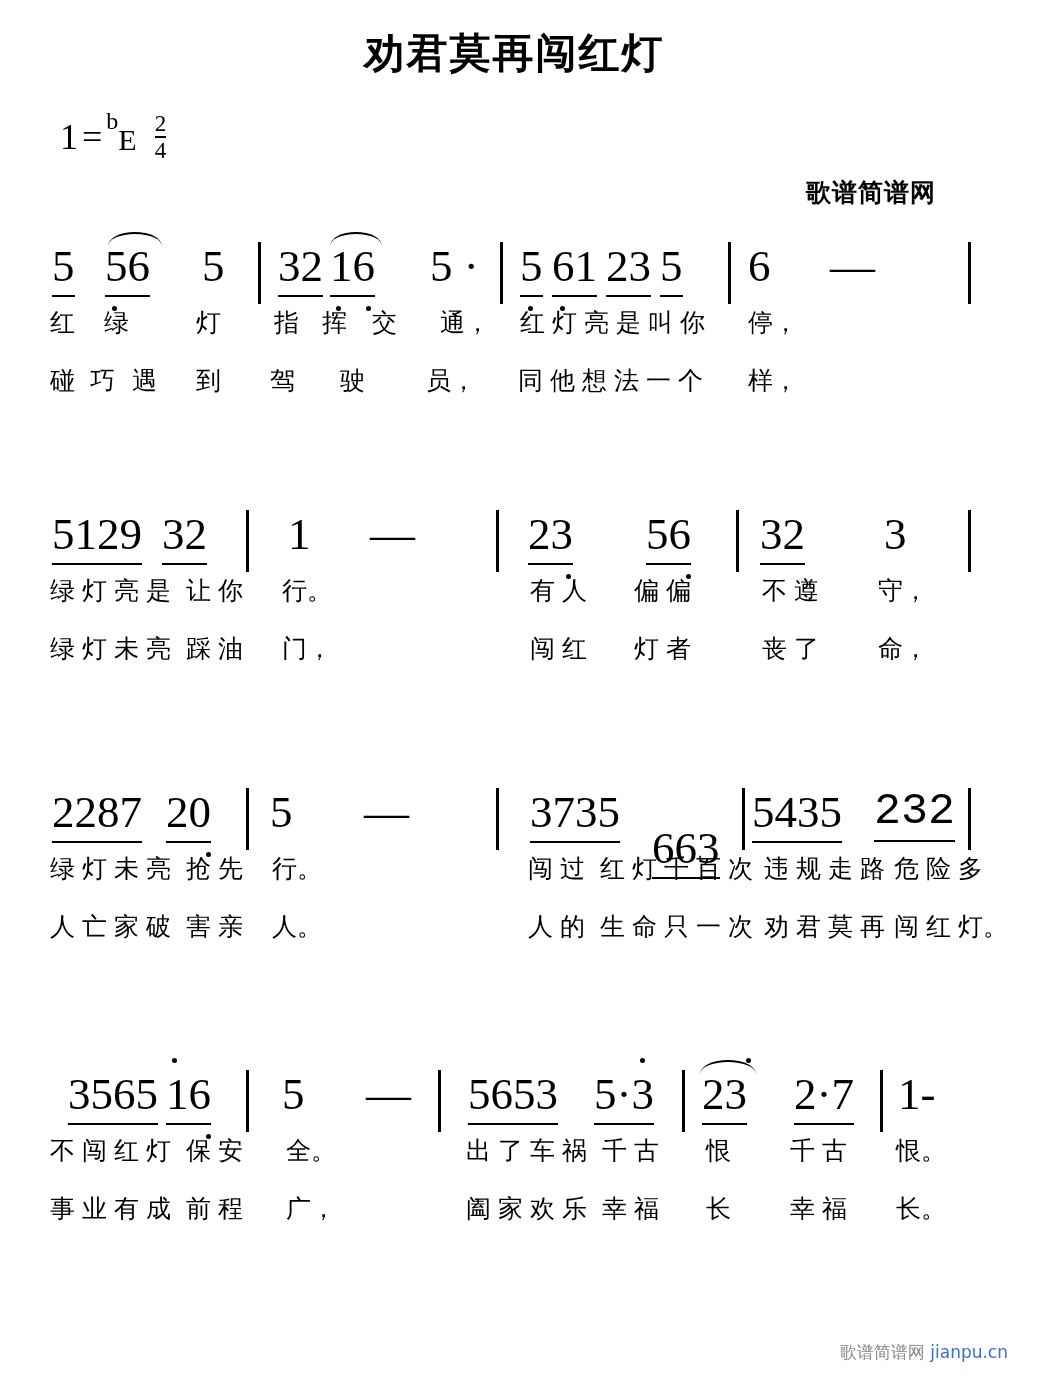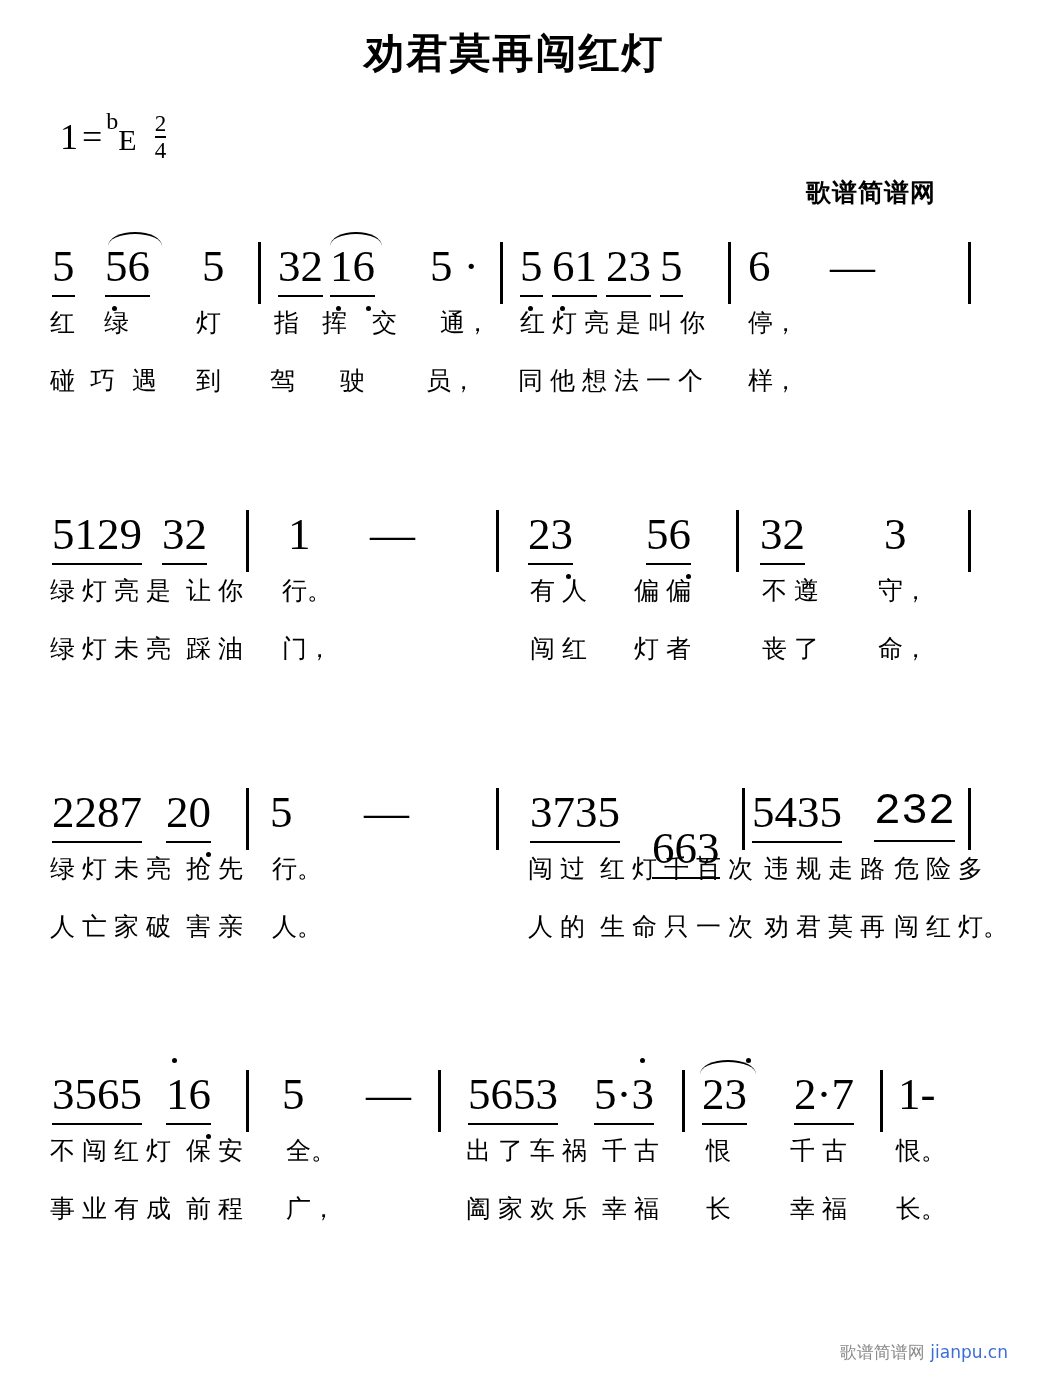--- a/index.html
+++ b/index.html
@@ -300,21 +300,21 @@
       <span class="ly" style="left:828px;">莫</span>
       <span class="ly" style="left:860px;">再</span>
       <span class="ly" style="left:894px;">闯</span>
       <span class="ly" style="left:926px;">红</span>
       <span class="ly" style="left:958px;">灯。</span>
     </div>
   </div>
 
   <div class="system" style="top:1068px;">
     <div class="notes">
-      <span class="n u1" style="left:52px;">3565</span>
+      <span class="n u1" style="left:68px;">3565</span>
       <span class="n u1" style="left:166px;">16</span>
       <span class="dotu" style="left:172px;top:-10px;"></span>
       <span class="dotu" style="left:206px;top:66px;"></span>
       <span class="bar" style="left:246px;"></span>
 
       <span class="n" style="left:282px;">5</span>
       <span class="n dash" style="left:366px;">—</span>
       <span class="bar" style="left:438px;"></span>
 
       <span class="n u1" style="left:468px;">5653</span>

